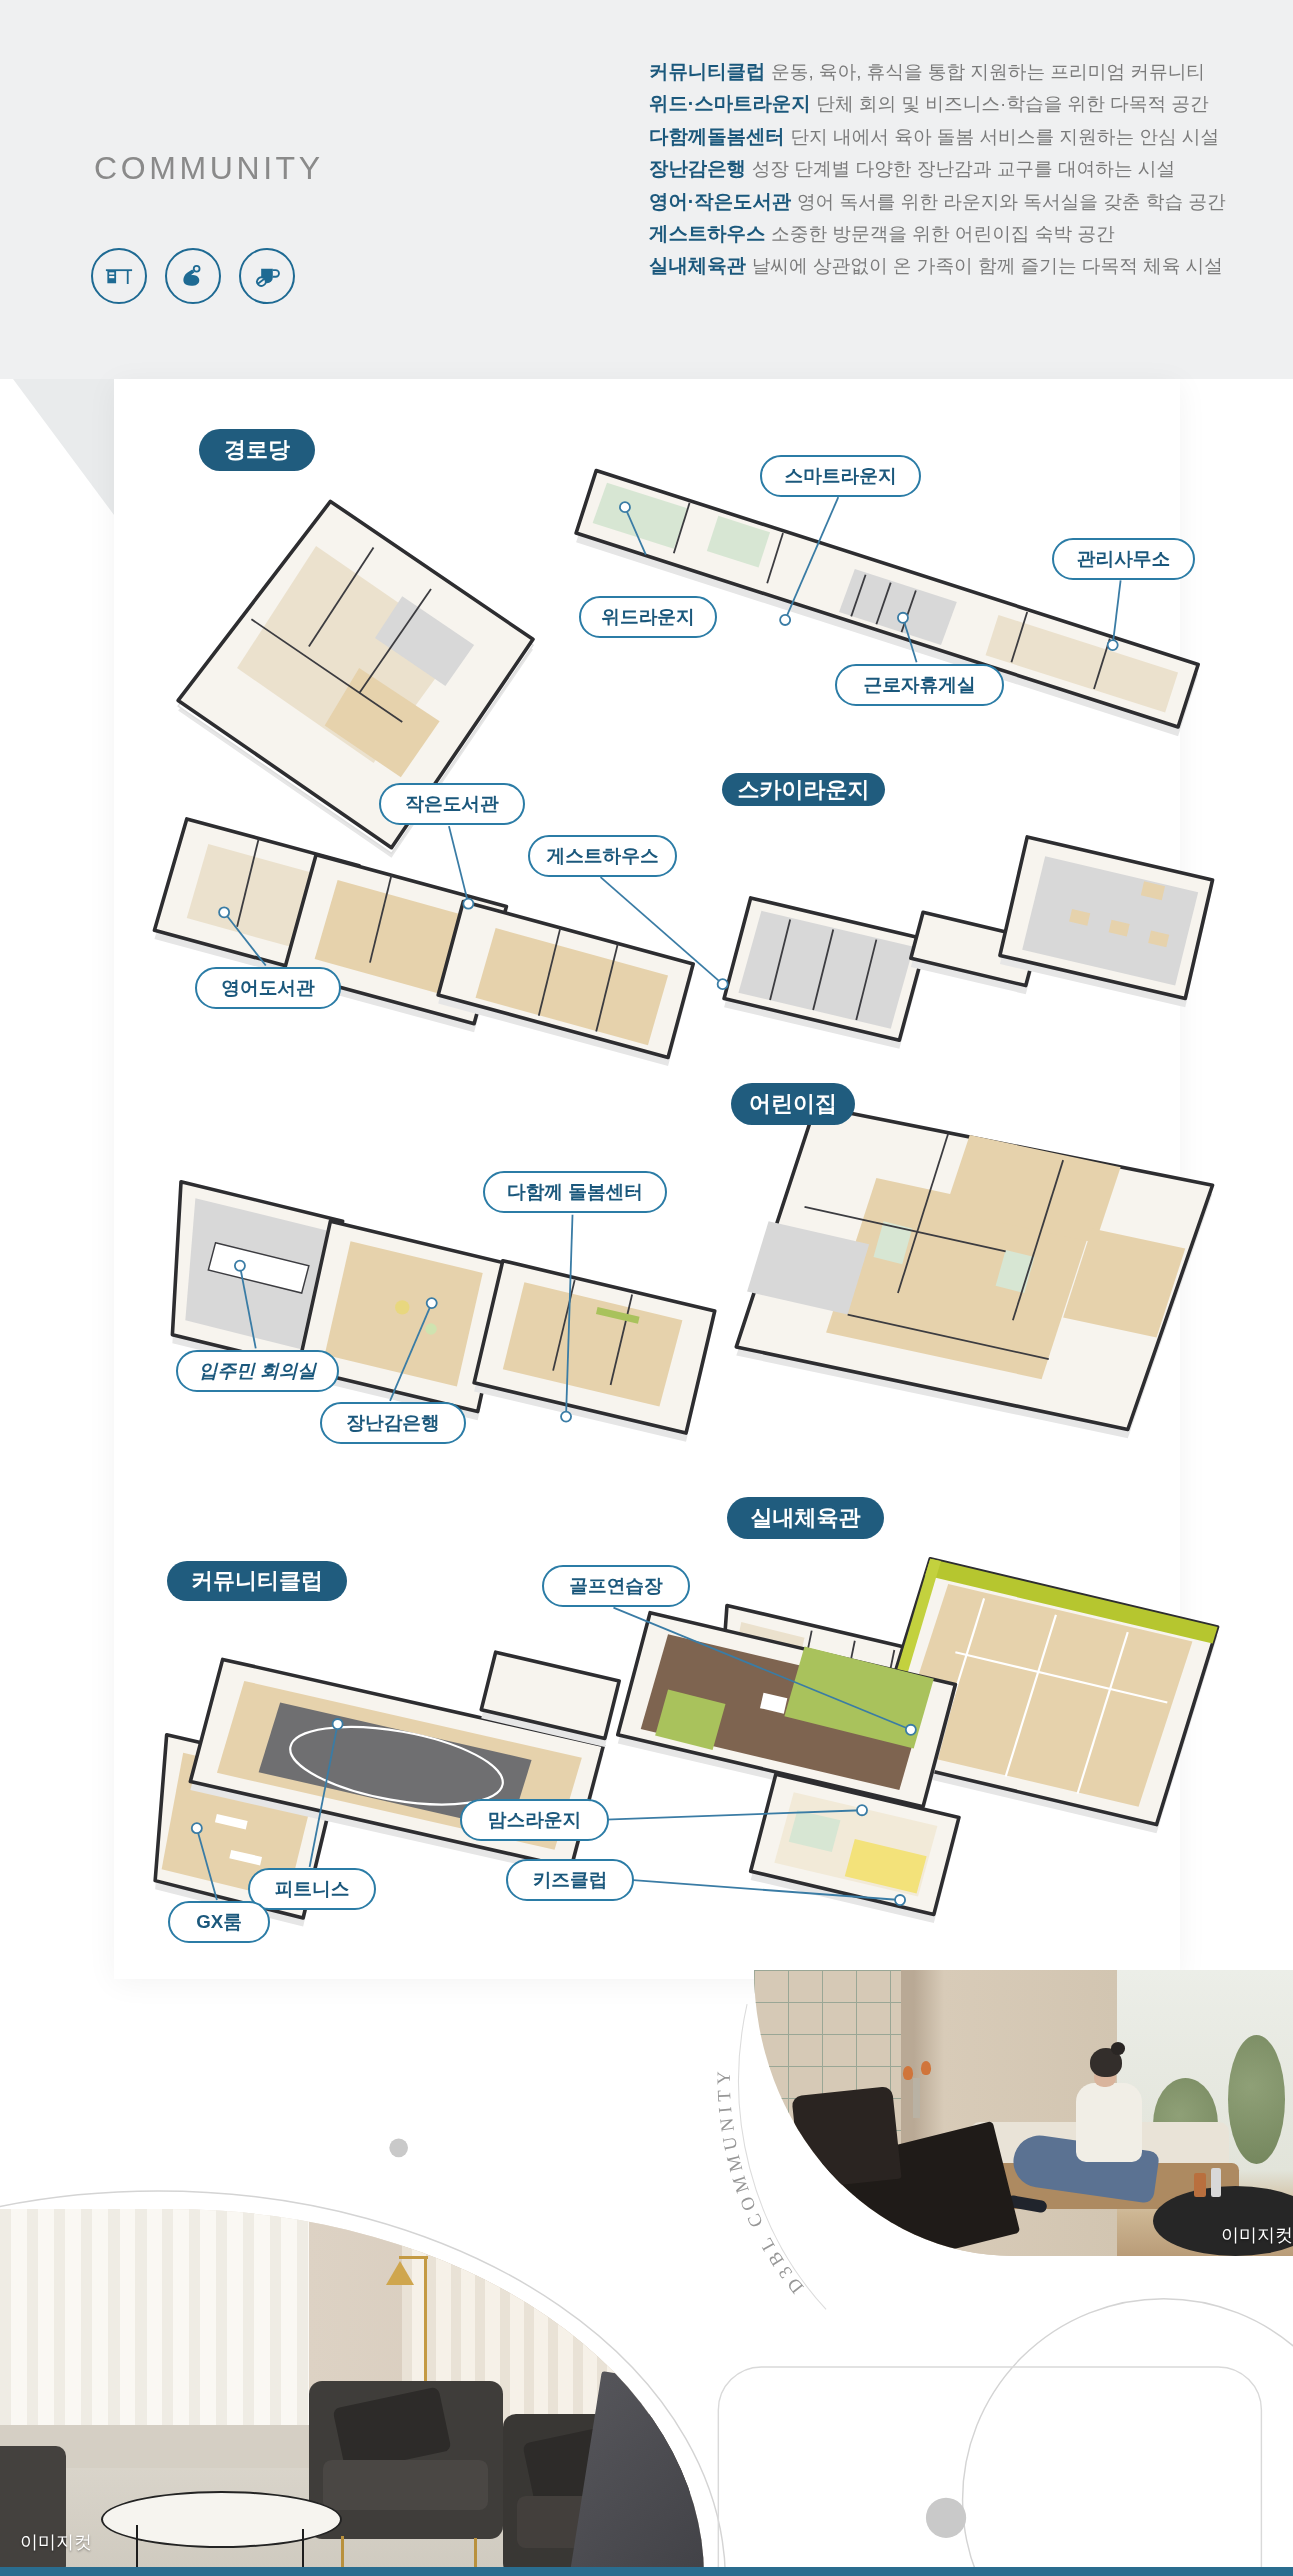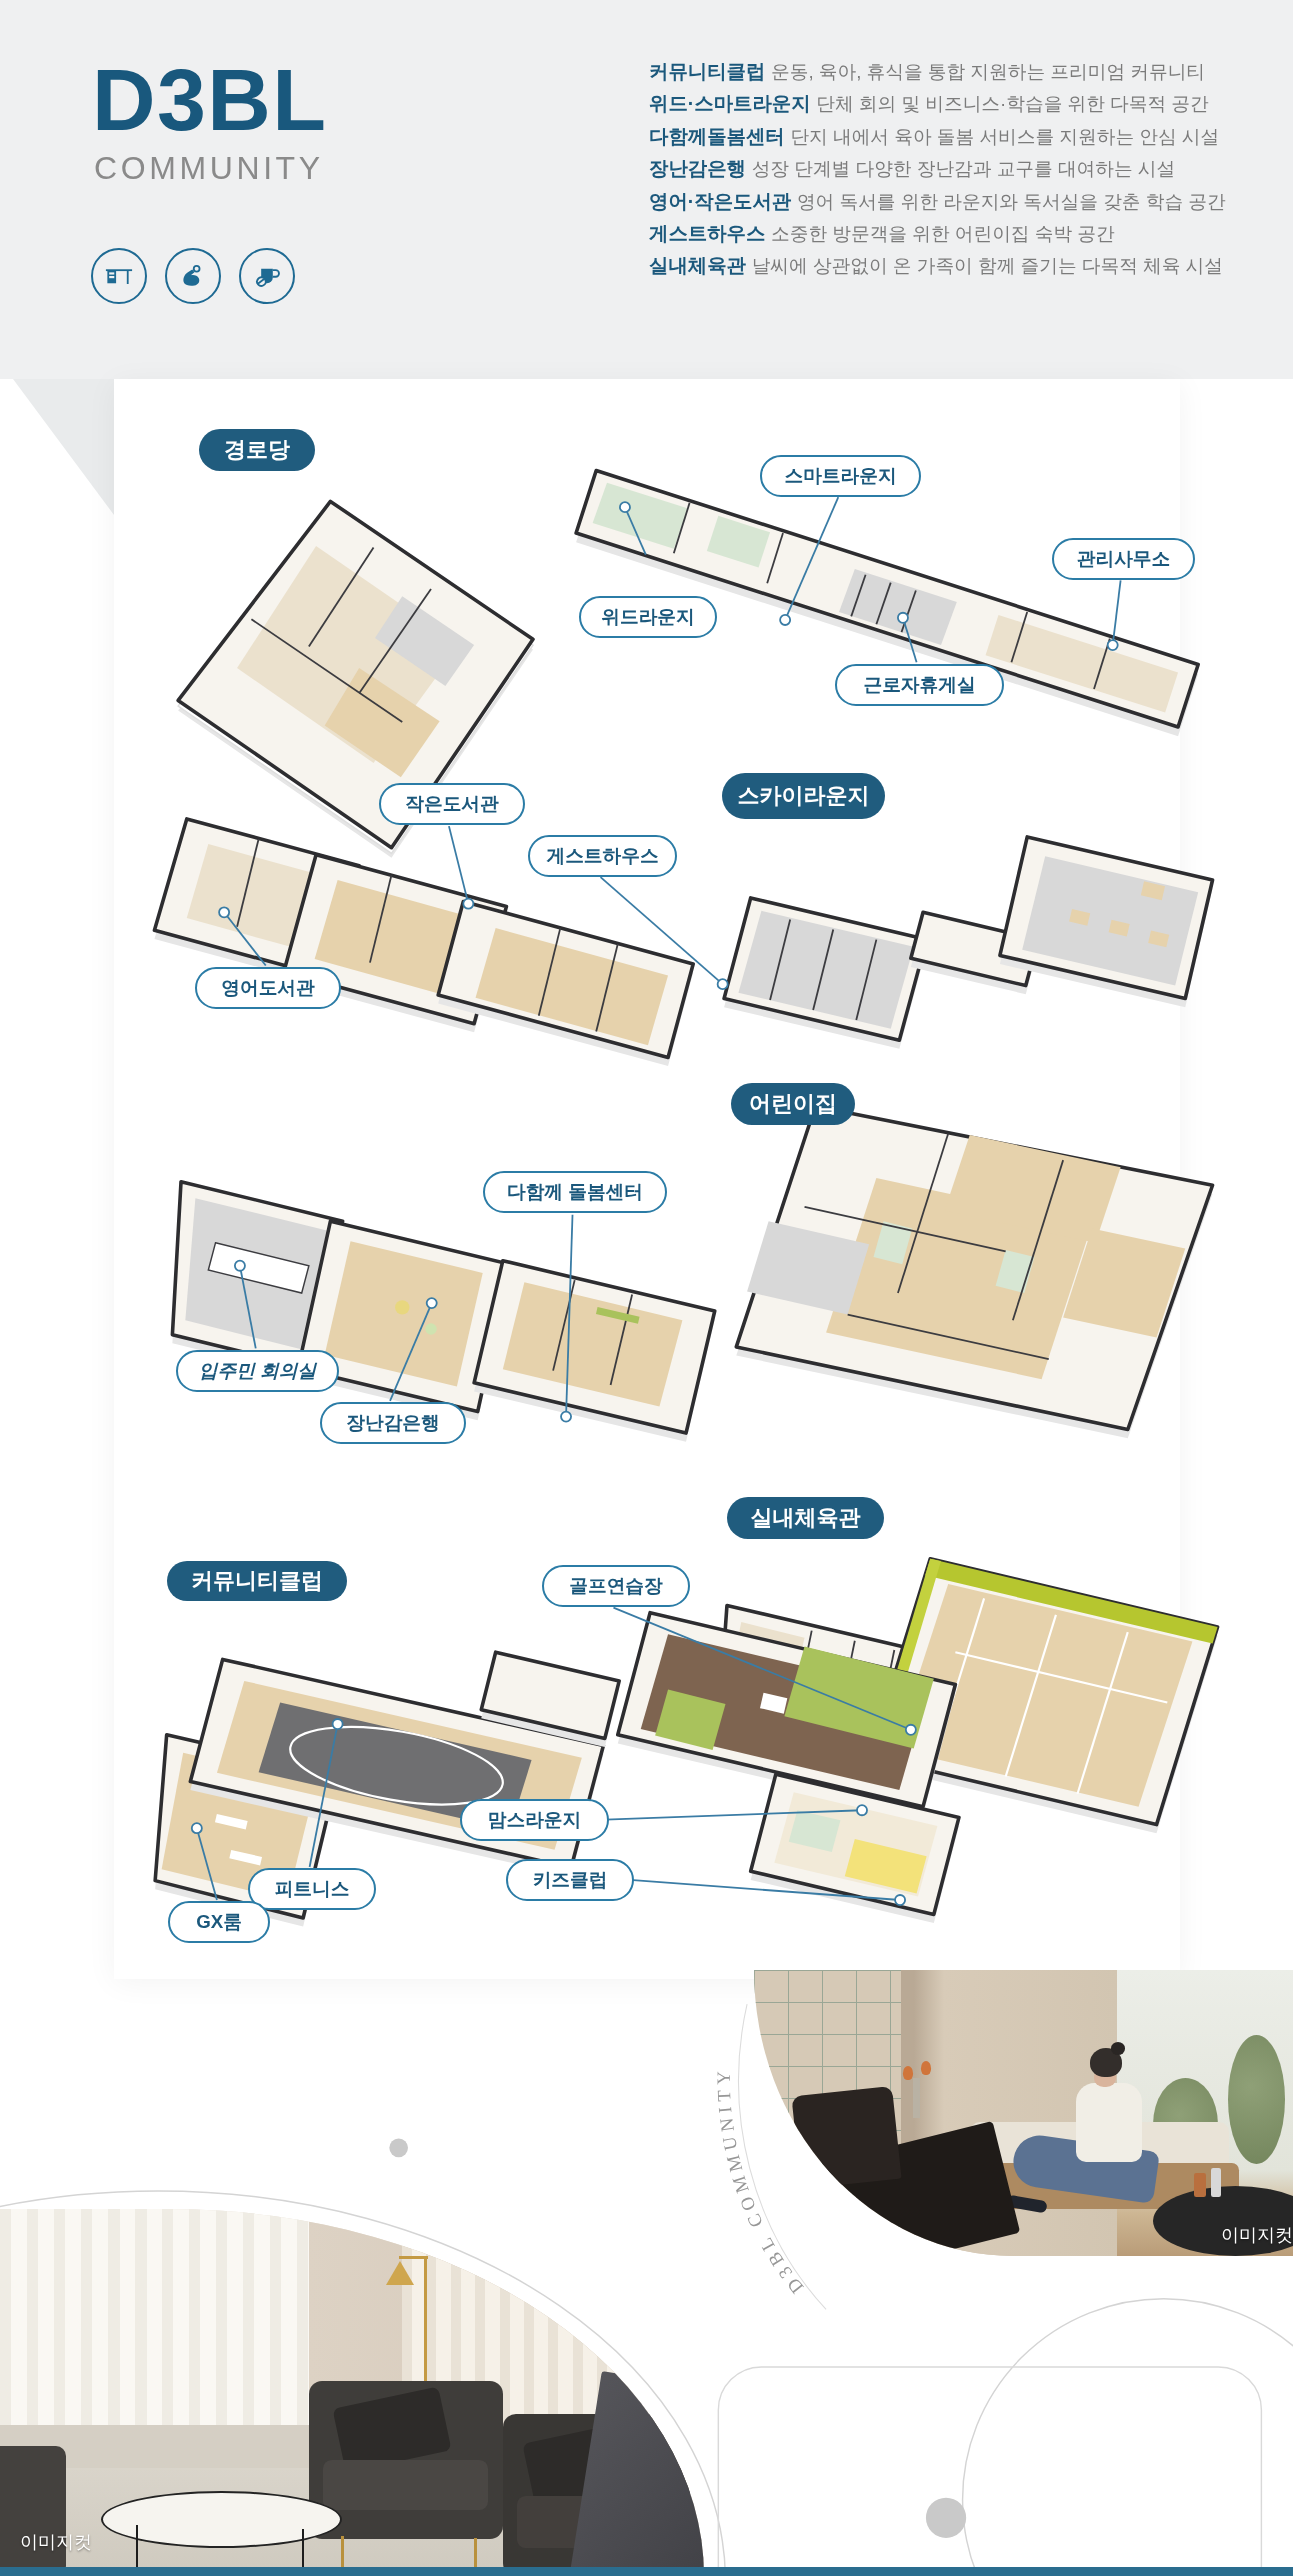--- a/index.html
+++ b/index.html
@@ -96,21 +96,20 @@
   #footer-bar{left:0;top:2567px;width:1293px;height:8.6px;background:#2a6d8f;z-index:6;}
 </style>
 </head>
 <body>
 
 <div id="page">
 
   <div class="abs" id="band"></div>
   <div class="abs" id="band-wedge"></div>
 
-  <div class="abs" id="logo-title">D3BL</div>
   <div class="abs" id="logo-sub">COMMUNITY</div>
 
   <div class="abs hicon" style="left:91px;top:248px;">
     <svg viewBox="0 0 44 44" fill="none" stroke="#1e6a93" stroke-width="2.5">
       <rect x="6" y="14" width="12" height="18" fill="#1e6a93" stroke="none"></rect>
       <rect x="8.5" y="17" width="7" height="3" fill="#eff0f1" stroke="none"></rect>
       <rect x="8.5" y="22" width="7" height="3" fill="#eff0f1" stroke="none"></rect>
       <line x1="4" y1="14" x2="40" y2="14"></line>
       <line x1="34" y1="14" x2="34" y2="33"></line>
     </svg>
@@ -337,21 +336,21 @@
       <circle cx="601" cy="1814" r="7"></circle>
         <circle cx="1268" cy="2408" r="7"></circle>
         <circle cx="1200" cy="2520" r="7"></circle>
       <circle cx="1253" cy="2645" r="7"></circle>
         <circle cx="470" cy="2400" r="7"></circle>
         <circle cx="274" cy="2545" r="7"></circle>
     </g>
   </svg>
 
   <div class="pill section" style="left:199px;top:429px;width:116px;height:42px;">경로당</div>
-  <div class="pill section" style="left:722px;top:773px;width:163px;height:46px;">스카이라운지</div>
+  <div class="pill section" style="left:722px;top:773px;width:163px;height:33px;">스카이라운지</div>
   <div class="pill section" style="left:731px;top:1083px;width:124px;height:42px;text-align:center;">어린이집</div>
   <div class="pill section" style="left:727px;top:1497px;width:157px;height:42px;">실내체육관</div>
   <div class="pill section" style="left:167px;top:1561px;width:180px;height:40px;">커뮤니티클럽</div>
 
   <div class="pill callout" style="left:579px;top:553px;width:134px;height:38px;margin-top:43px;">위드라운지</div>
   <div class="pill callout" style="left:760px;top:455px;width:157px;height:38px;">스마트라운지</div>
   <div class="pill callout" style="left:1052px;top:538px;width:139px;height:38px;">관리사무소</div>
   <div class="pill callout" style="left:835px;top:664px;width:165px;height:38px;">근로자휴게실</div>
   <div class="pill callout" style="left:379px;top:783px;width:142px;height:38px;">작은도서관</div>
   <div class="pill callout" style="left:528px;top:835px;width:145px;height:38px;">게스트하우스</div>

